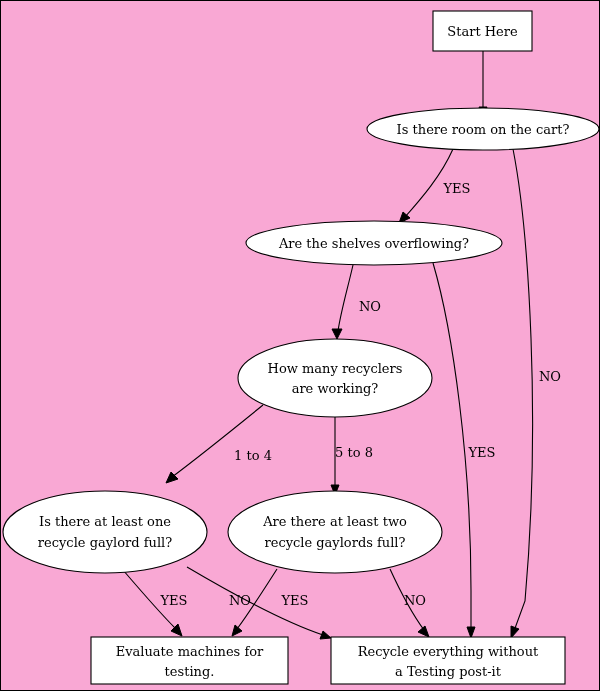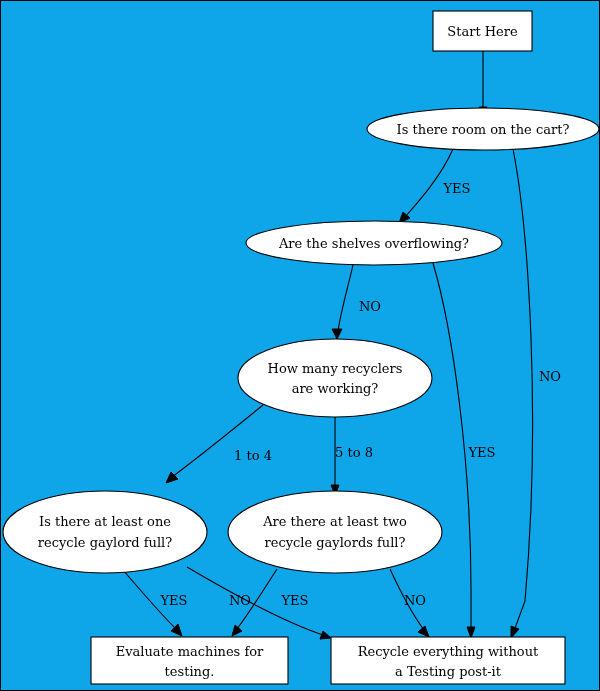--- a/index.html
+++ b/index.html
@@ -9,21 +9,21 @@
   }
   body {
     font-family: "DejaVu Serif", serif;
   }
   #diagram-root {
     position: relative;
     width: 600px;
     height: 691px;
     border: 1px solid #000000;
     box-sizing: border-box;
-    background: #0ea5e9;
+    background: #f9a8d4;
     overflow: hidden;
   }
   #flow-svg {
     position: absolute;
     left: 0;
     top: 0;
     width: 600px;
     height: 691px;
   }
   .node-shape {

